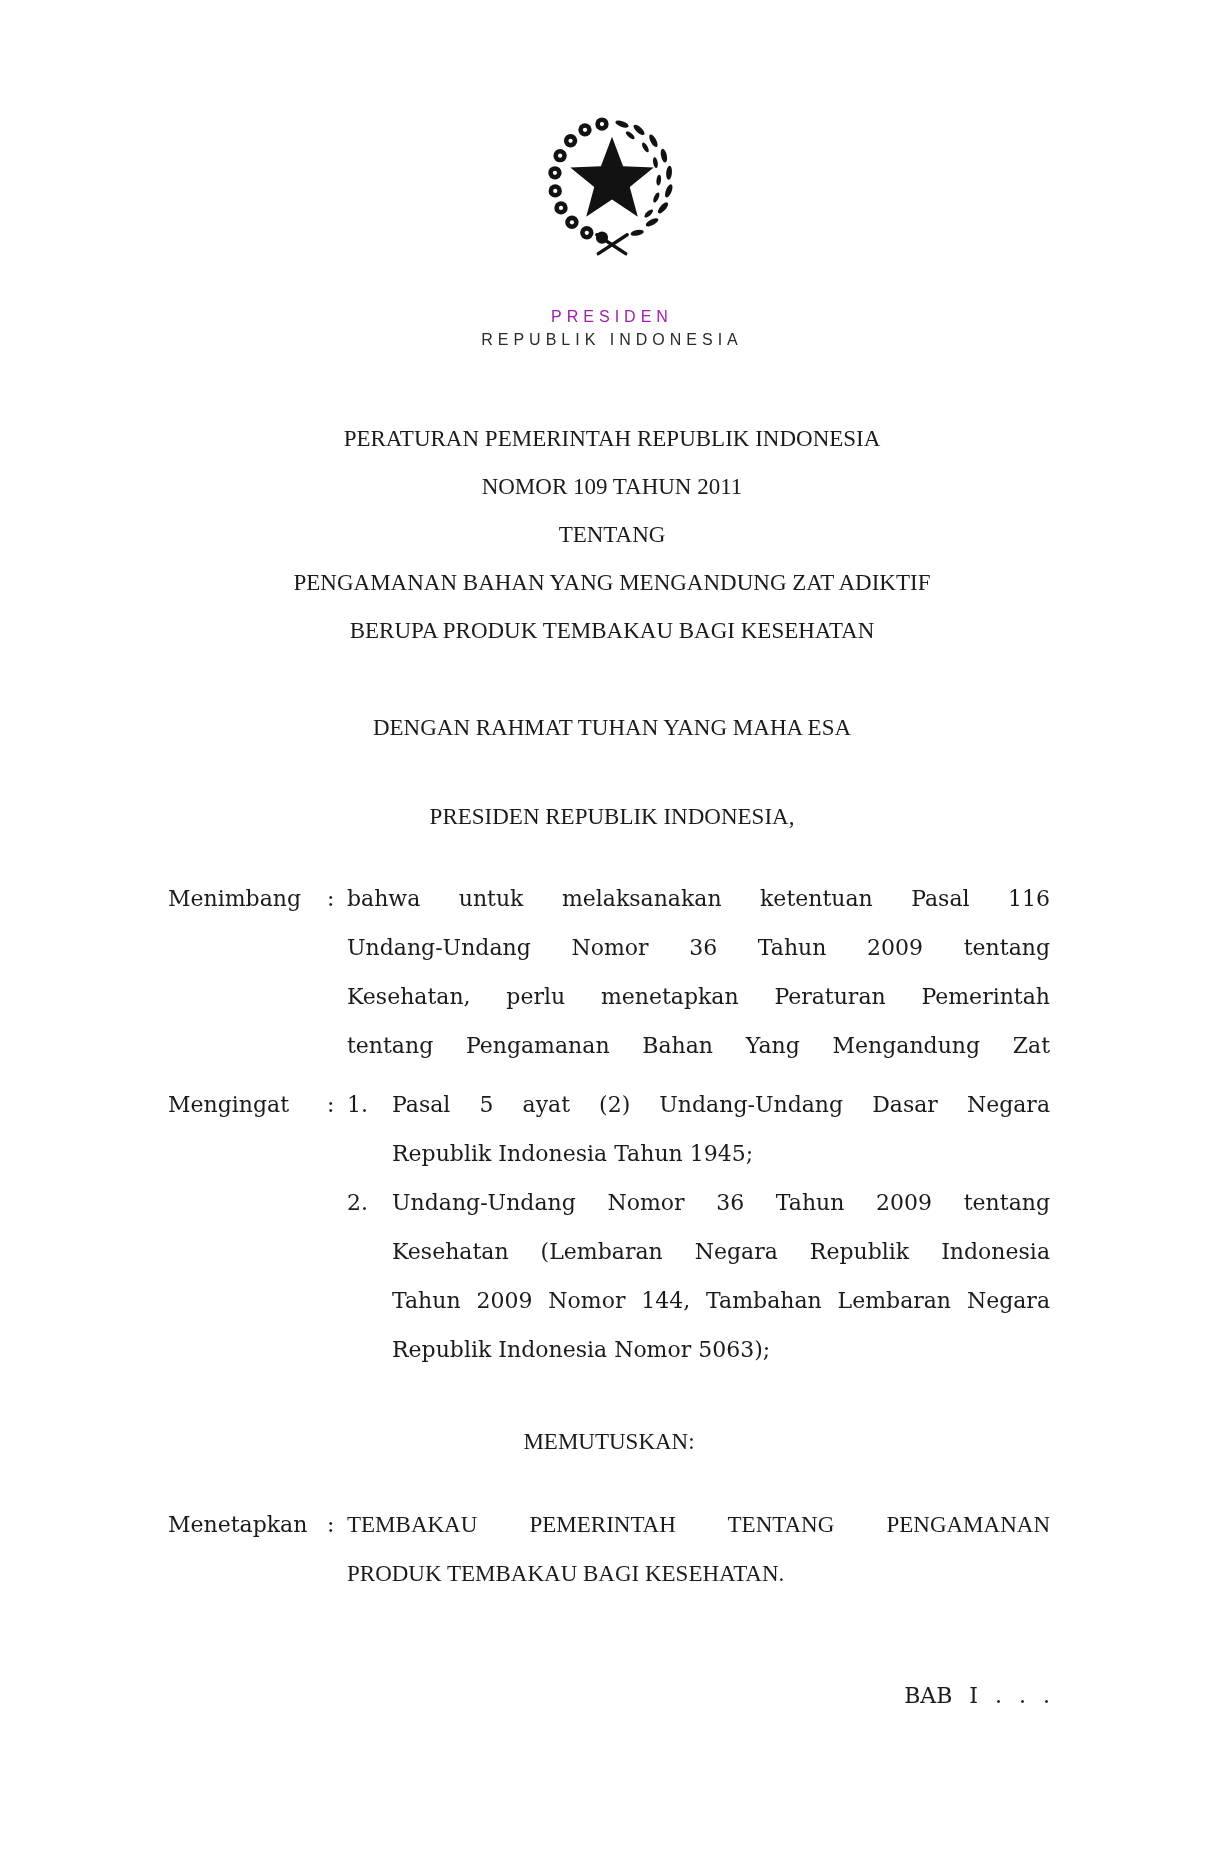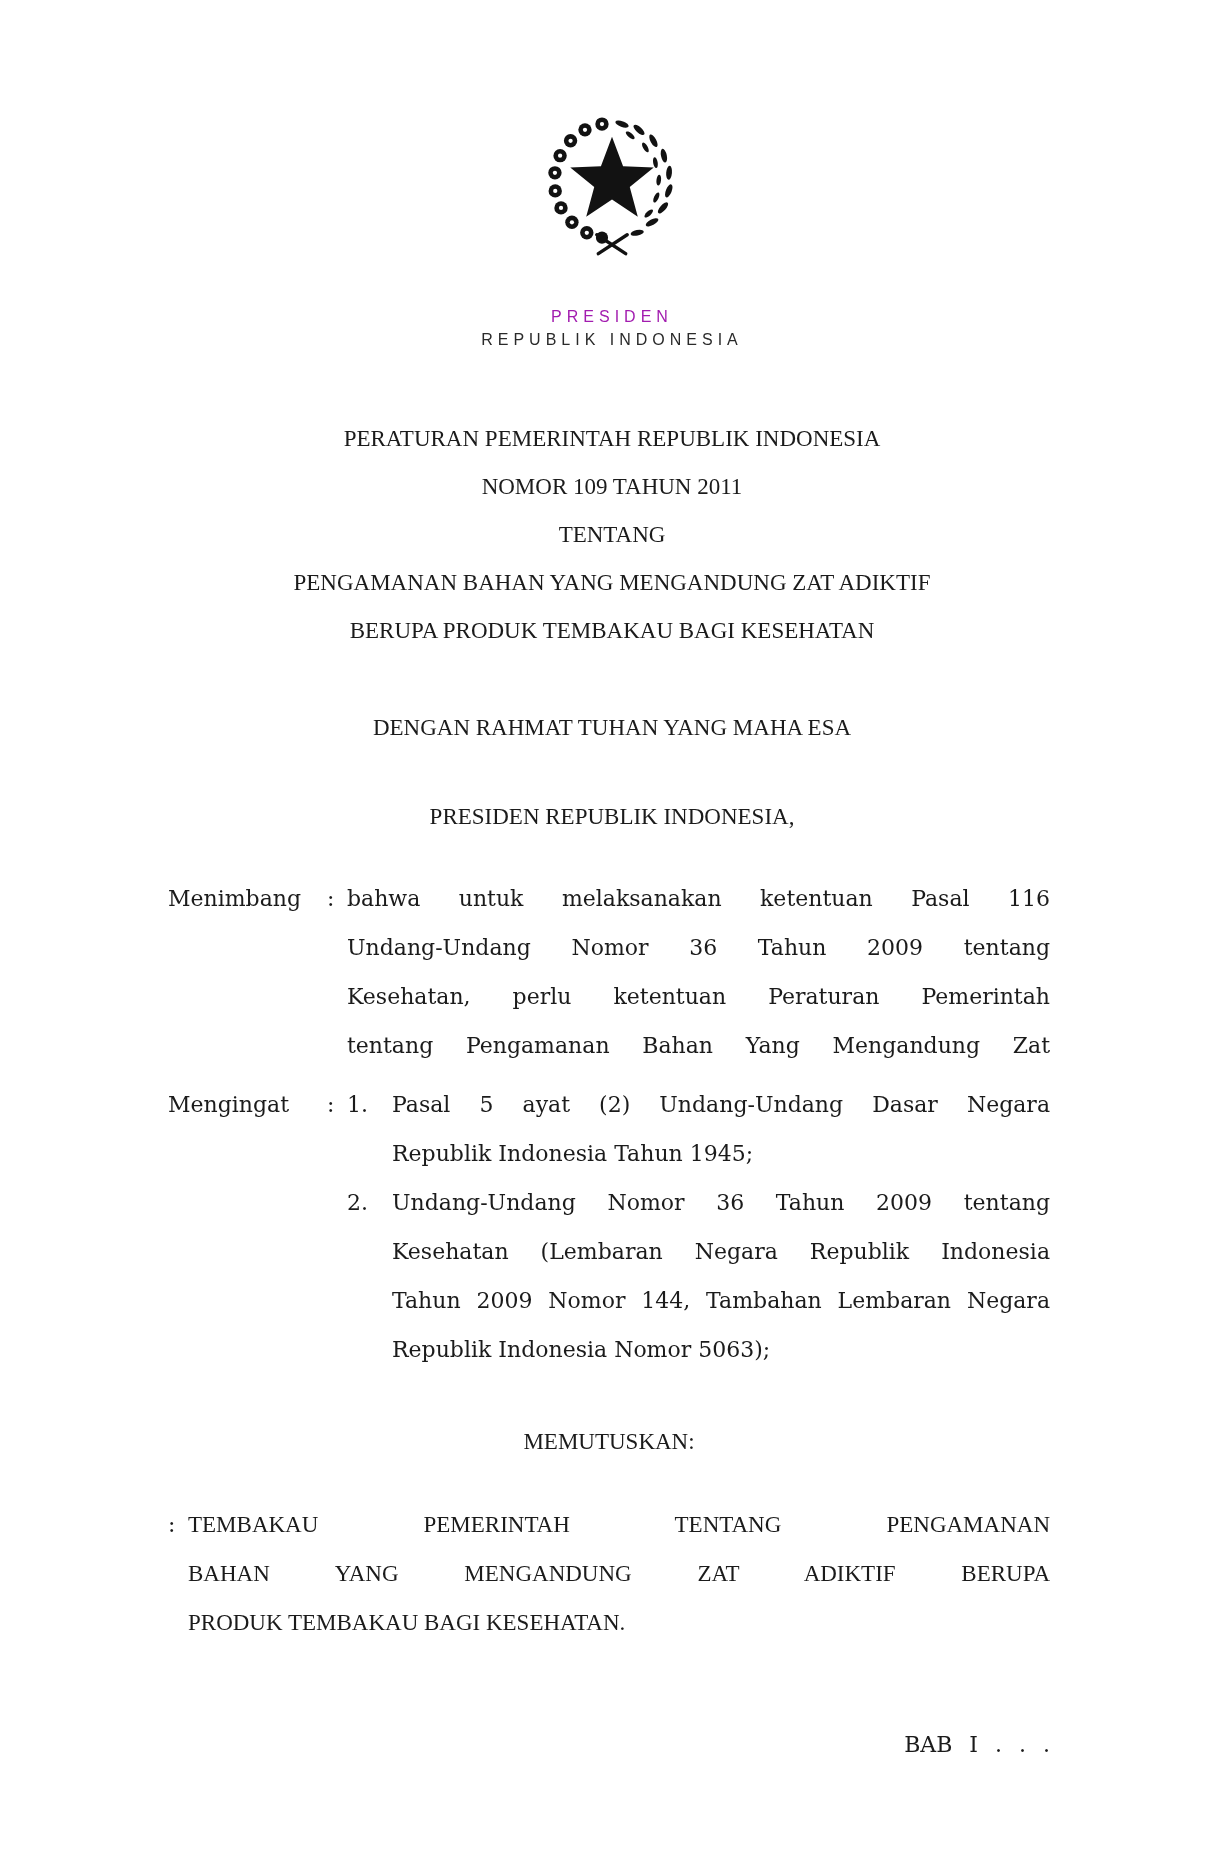--- a/index.html
+++ b/index.html
@@ -184,21 +184,21 @@
   </section>
 
   <main class="clauses">
 
     <div class="clause">
       <div class="clabel">Menimbang</div>
       <div class="ccolon">:</div>
       <div class="cbody">
         <div class="jline">bahwa untuk melaksanakan ketentuan Pasal 116</div>
         <div class="jline">Undang-Undang Nomor 36 Tahun 2009 tentang</div>
-        <div class="jline">Kesehatan, perlu ketentuan Peraturan Pemerintah</div>
+        <div class="jline">Kesehatan, perlu menetapkan Peraturan Pemerintah</div>
         <div class="jline">tentang Pengamanan Bahan Yang Mengandung Zat</div>
       </div>
     </div>
 
     <div class="clause">
       <div class="clabel">Mengingat</div>
       <div class="ccolon">:</div>
       <div class="cbody">
 
         <div class="item">
@@ -218,24 +218,24 @@
             <div class="lline">Republik Indonesia Nomor 5063);</div>
           </div>
         </div>
 
       </div>
     </div>
 
     <div class="memutuskan">MEMUTUSKAN:</div>
 
     <div class="clause">
+      <div class="clabel">Menetapkan</div>
       <div class="ccolon">:</div>
       <div class="cbody uppercase-body">
         <div class="jline">TEMBAKAU PEMERINTAH TENTANG PENGAMANAN</div>
-        <div class="jline">BAHAN YANG MENGANDUNG ZAT ADIKTIF BERUPA</div>
         <div class="lline">PRODUK TEMBAKAU BAGI KESEHATAN.</div>
       </div>
     </div>
 
   </main>
 
   <footer class="catchword-row">
     <span class="catchword">BAB I . . .</span>
   </footer>
 

